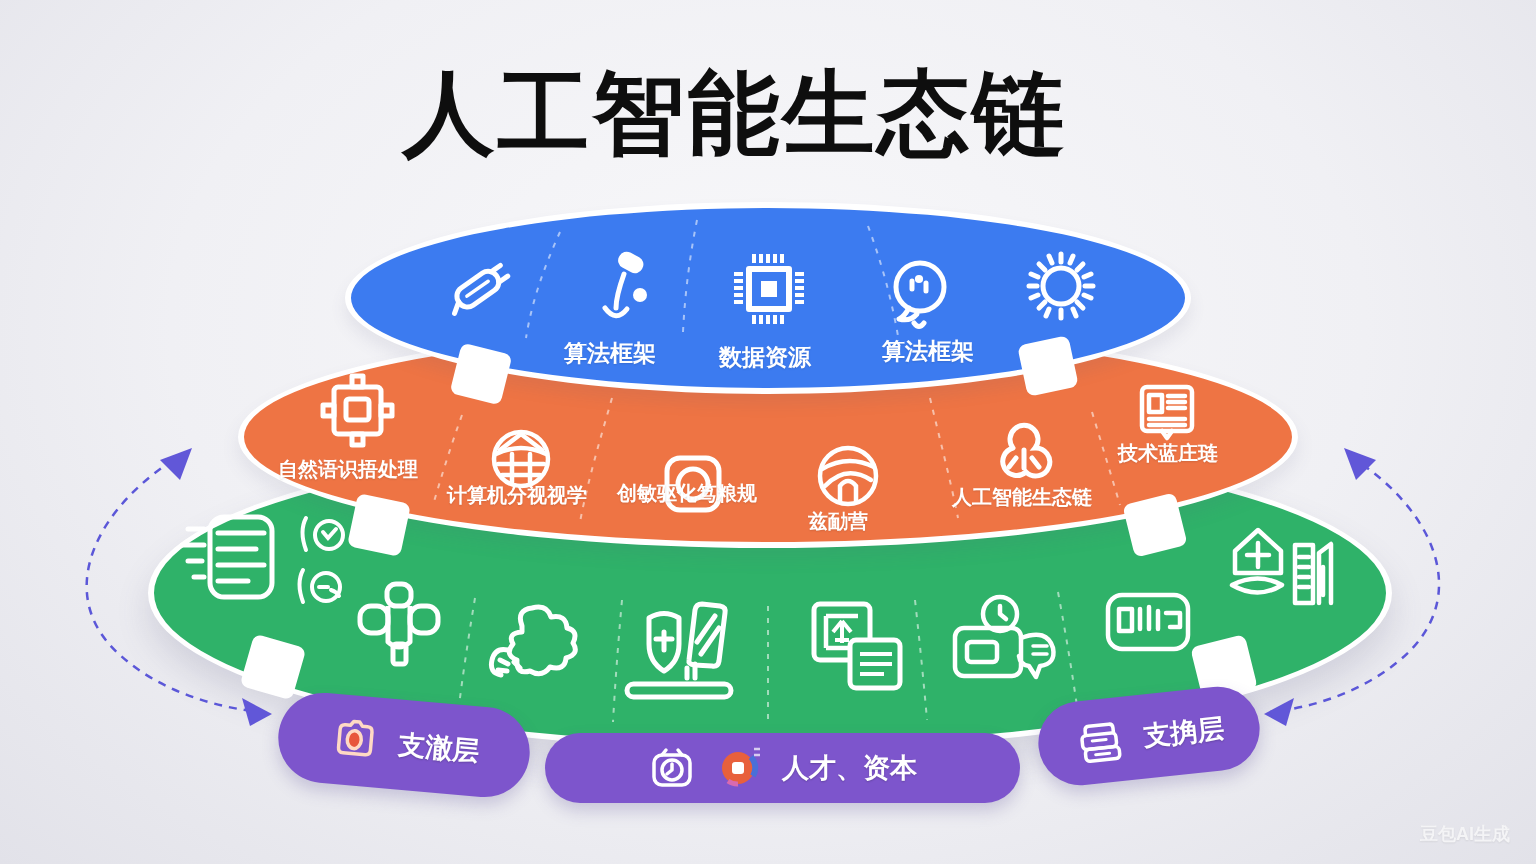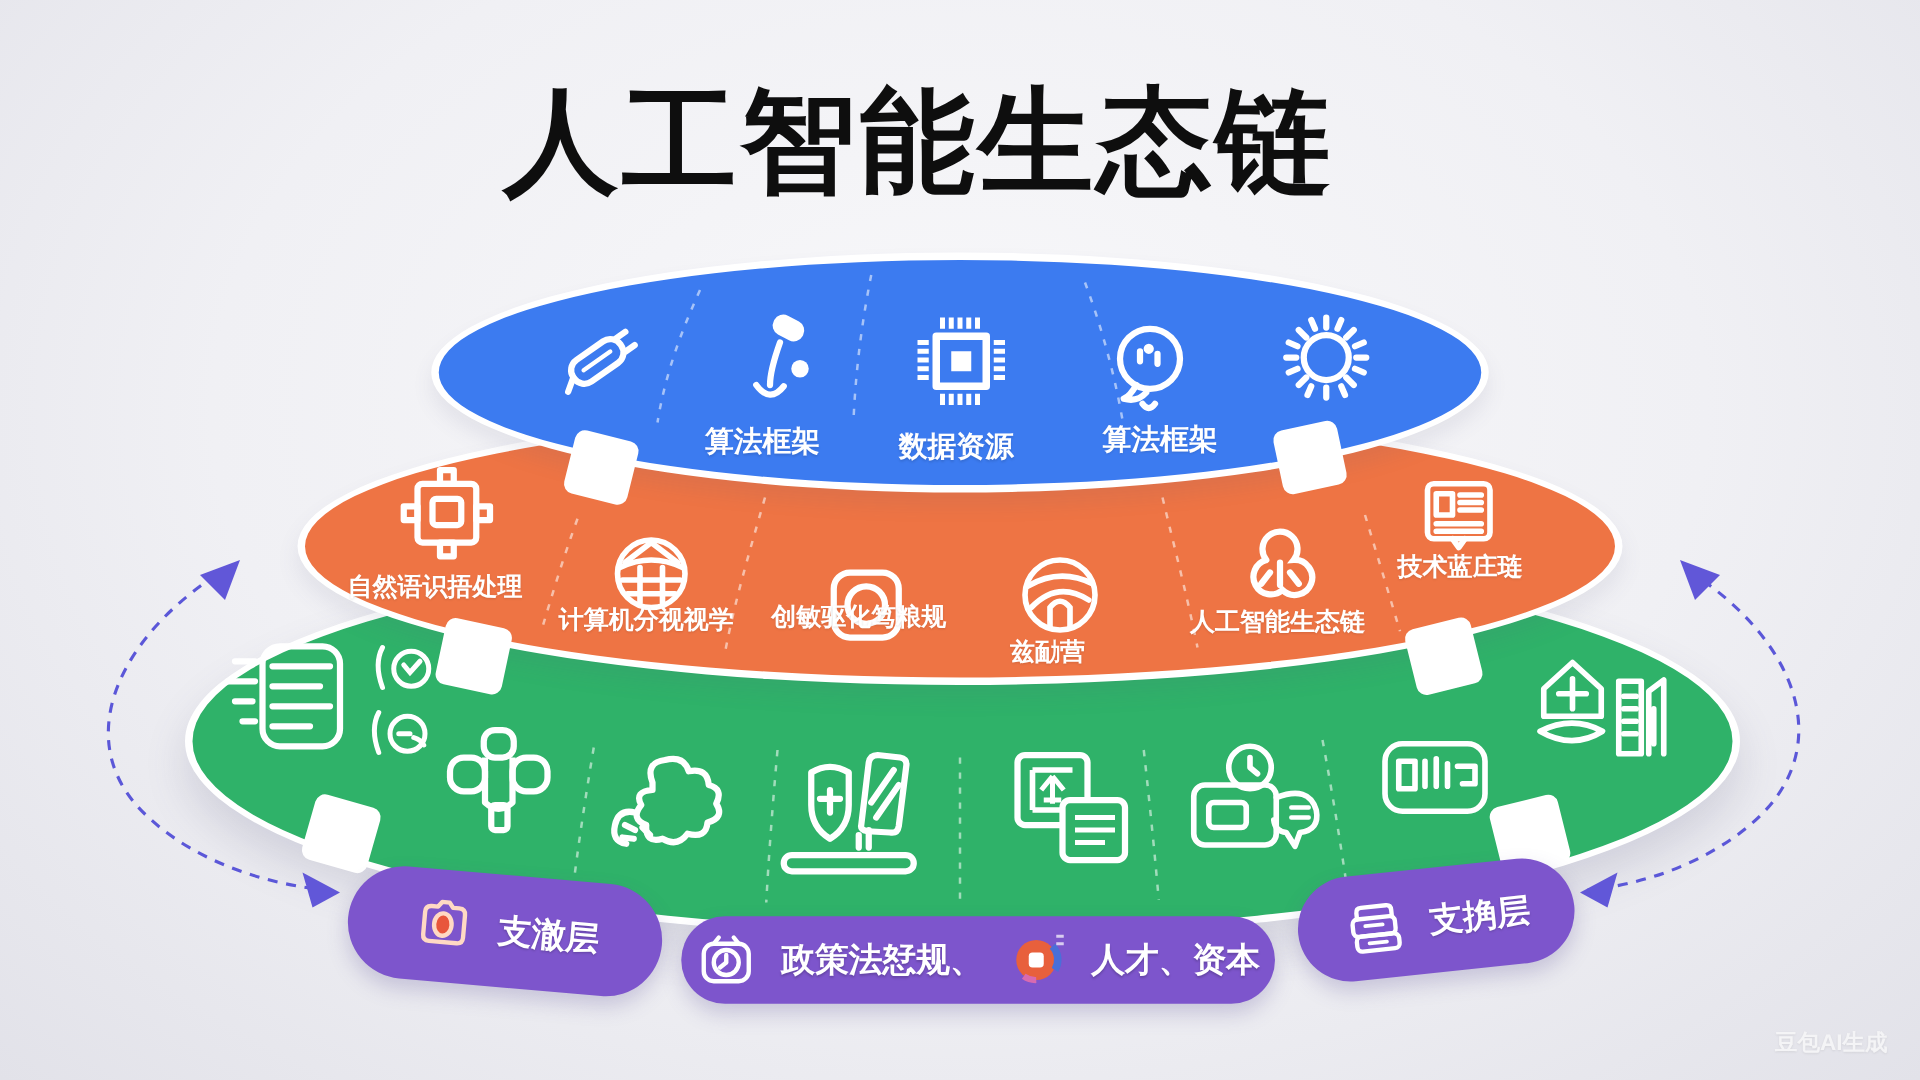--- a/index.html
+++ b/index.html
@@ -295,21 +295,20 @@
 
   <div class="pill pill-center">
     <span class="ic" style="position:static;">
       <svg width="48" height="44" viewBox="0 0 48 44" stroke="#fff" fill="none" stroke-width="3.5" stroke-linecap="round" stroke-linejoin="round">
         <rect x="6" y="9" width="36" height="30" rx="8"></rect>
         <path d="M14 9 l4 -5 M34 9 l-4 -5"></path>
         <circle cx="24" cy="24" r="10"></circle>
         <path d="M24 24 l-5 4 M24 18 v6"></path>
       </svg>
     </span>
-    <span class="ptext">政策法恏规、</span>
     <span class="ic" style="position:static;">
       <svg width="46" height="46" viewBox="0 0 46 46" fill="none">
         <circle cx="22" cy="23" r="16" fill="#e8603c"></circle>
         <rect x="16" y="17" width="12" height="12" rx="3" fill="#fff"></rect>
         <path d="M35 12 a16 16 0 0 1 2 19" stroke="#4a6fd8" stroke-width="6"></path>
         <path d="M12 36 a16 16 0 0 0 10 3" stroke="#d86ab0" stroke-width="5"></path>
         <path d="M38 4 h6 M38 10 h6" stroke="rgba(255,255,255,0.7)" stroke-width="2.5"></path>
       </svg>
     </span>
     <span class="ptext">人才、资本</span>

